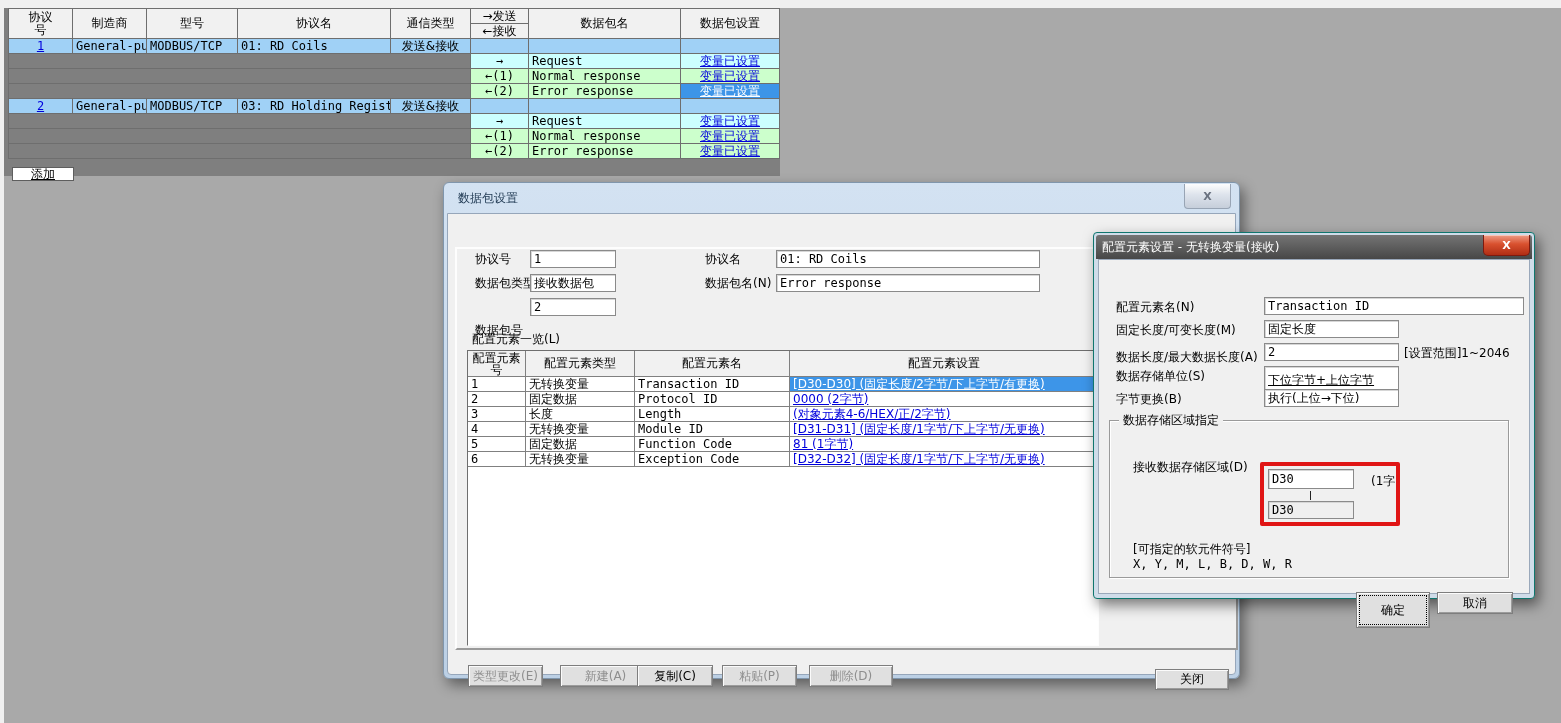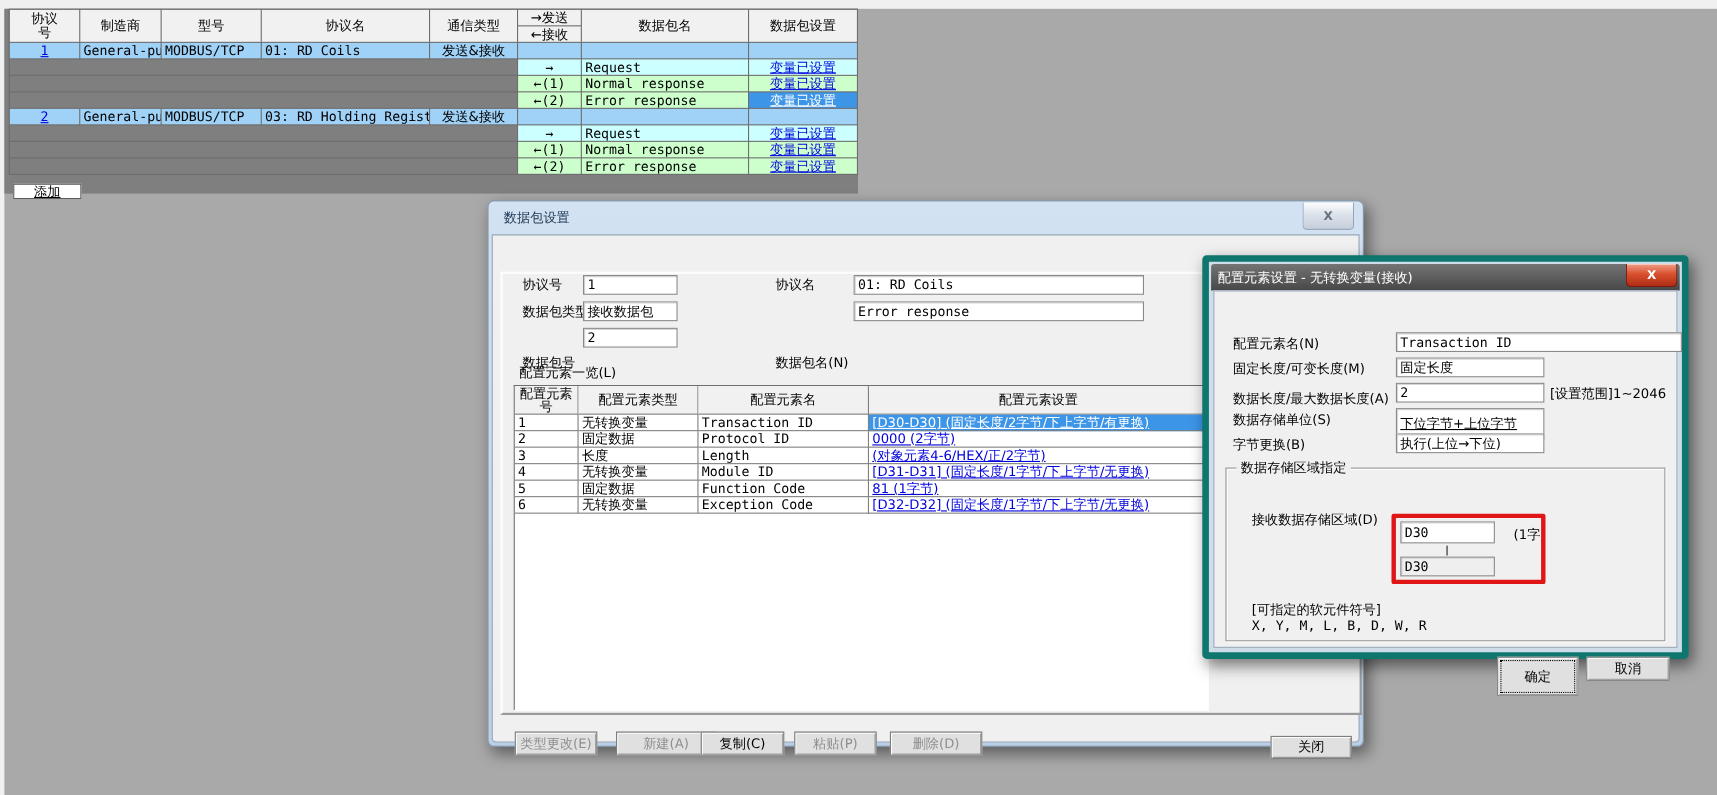--- a/index.html
+++ b/index.html
@@ -63,21 +63,21 @@
             display:grid; grid-template-columns:58px 109px 155px 309px; grid-template-rows:26px; grid-auto-rows:15px; align-content:start; }
   .ec { border-right:1px solid #808080; border-bottom:1px solid #808080; display:flex; align-items:center;
         overflow:hidden; white-space:nowrap; font-size:12px; line-height:13px; padding-left:3px; }
   .ec.head { background:#f1f1f1; justify-content:center; text-align:center; padding-left:0; }
   .ec.head .hwrap2 { display:inline-block; width:52px; white-space:normal; line-height:12px; }
   .ec.esel { background:#3d95e8; }
   .ec.esel .lnk { color:#fff; }
 
   
   .edialog { left:1093px; top:232px; width:442px; height:367px; background:#cfdce9;
-             border:6px solid #0f766e; border-radius:4px; box-shadow:4px 6px 14px rgba(0,0,0,.5); z-index:20; }
+             border:1px solid #0f766e; border-radius:4px; box-shadow:4px 6px 14px rgba(0,0,0,.5); z-index:20; }
   .ed-titlebar { position:absolute; left:2px; right:2px; top:2px; height:24px;
                  background:linear-gradient(#747474,#474747); border-radius:3px 3px 0 0; }
   .ed-title { position:absolute; left:8px; top:6px; color:#fff; font-size:12px; white-space:nowrap; }
   .ed-close { position:absolute; right:4px; top:2px; width:47px; height:21px;
               background:linear-gradient(#f0a violet,#d9512f 45%,#b02d14); background:linear-gradient(#ef9d86,#d9512f 45%,#b02d14);
               border:1px solid #7e1a0e; border-top:none; border-radius:0 0 5px 5px; color:#fff; font-weight:bold;
               display:flex; align-items:center; justify-content:center; cursor:pointer; font-size:11px;
               box-shadow:inset 0 1px 0 rgba(255,255,255,.45); }
   .ed-body { position:absolute; left:4px; right:4px; top:26px; bottom:4px; background:#f0f0f0; border:1px solid #9aa8ba; }
   .ed-label { position:absolute; height:15px; line-height:15px; white-space:nowrap; }
@@ -191,21 +191,21 @@
 
     <div class="pd-label" style="left:27px;top:38px;">协议号</div>
     <div class="abs field mono" style="left:82px;top:36px;width:86px;height:18px;">1</div>
     <div class="pd-label" style="left:27px;top:62px;">数据包类型</div>
     <div class="abs field" style="left:82px;top:60px;width:86px;height:18px;">接收数据包</div>
     <div class="pd-label" style="left:27px;top:86px;margin-top:23px;">数据包号</div>
     <div class="abs field mono" style="left:82px;top:84px;width:86px;height:18px;">2</div>
 
     <div class="pd-label" style="left:257px;top:38px;">协议名</div>
     <div class="abs field mono" style="left:328px;top:36px;width:264px;height:18px;">01: RD Coils</div>
-    <div class="pd-label" style="left:257px;top:62px;margin-top:47px;">数据包名(N)</div>
+    <div class="pd-label" style="left:257px;top:62px;">数据包名(N)</div>
     <div class="abs field mono" style="left:328px;top:60px;width:264px;height:18px;">Error response</div>
 
     <div class="pd-label" style="left:24px;top:118px;">配置元素一览(L)</div>
 
     <div class="etable" id="etable">
       <div class="ec head">
           <span class="hwrap2">配置元素号</span>
         </div>
       <div class="ec head">
           <span>配置元素类型</span>

